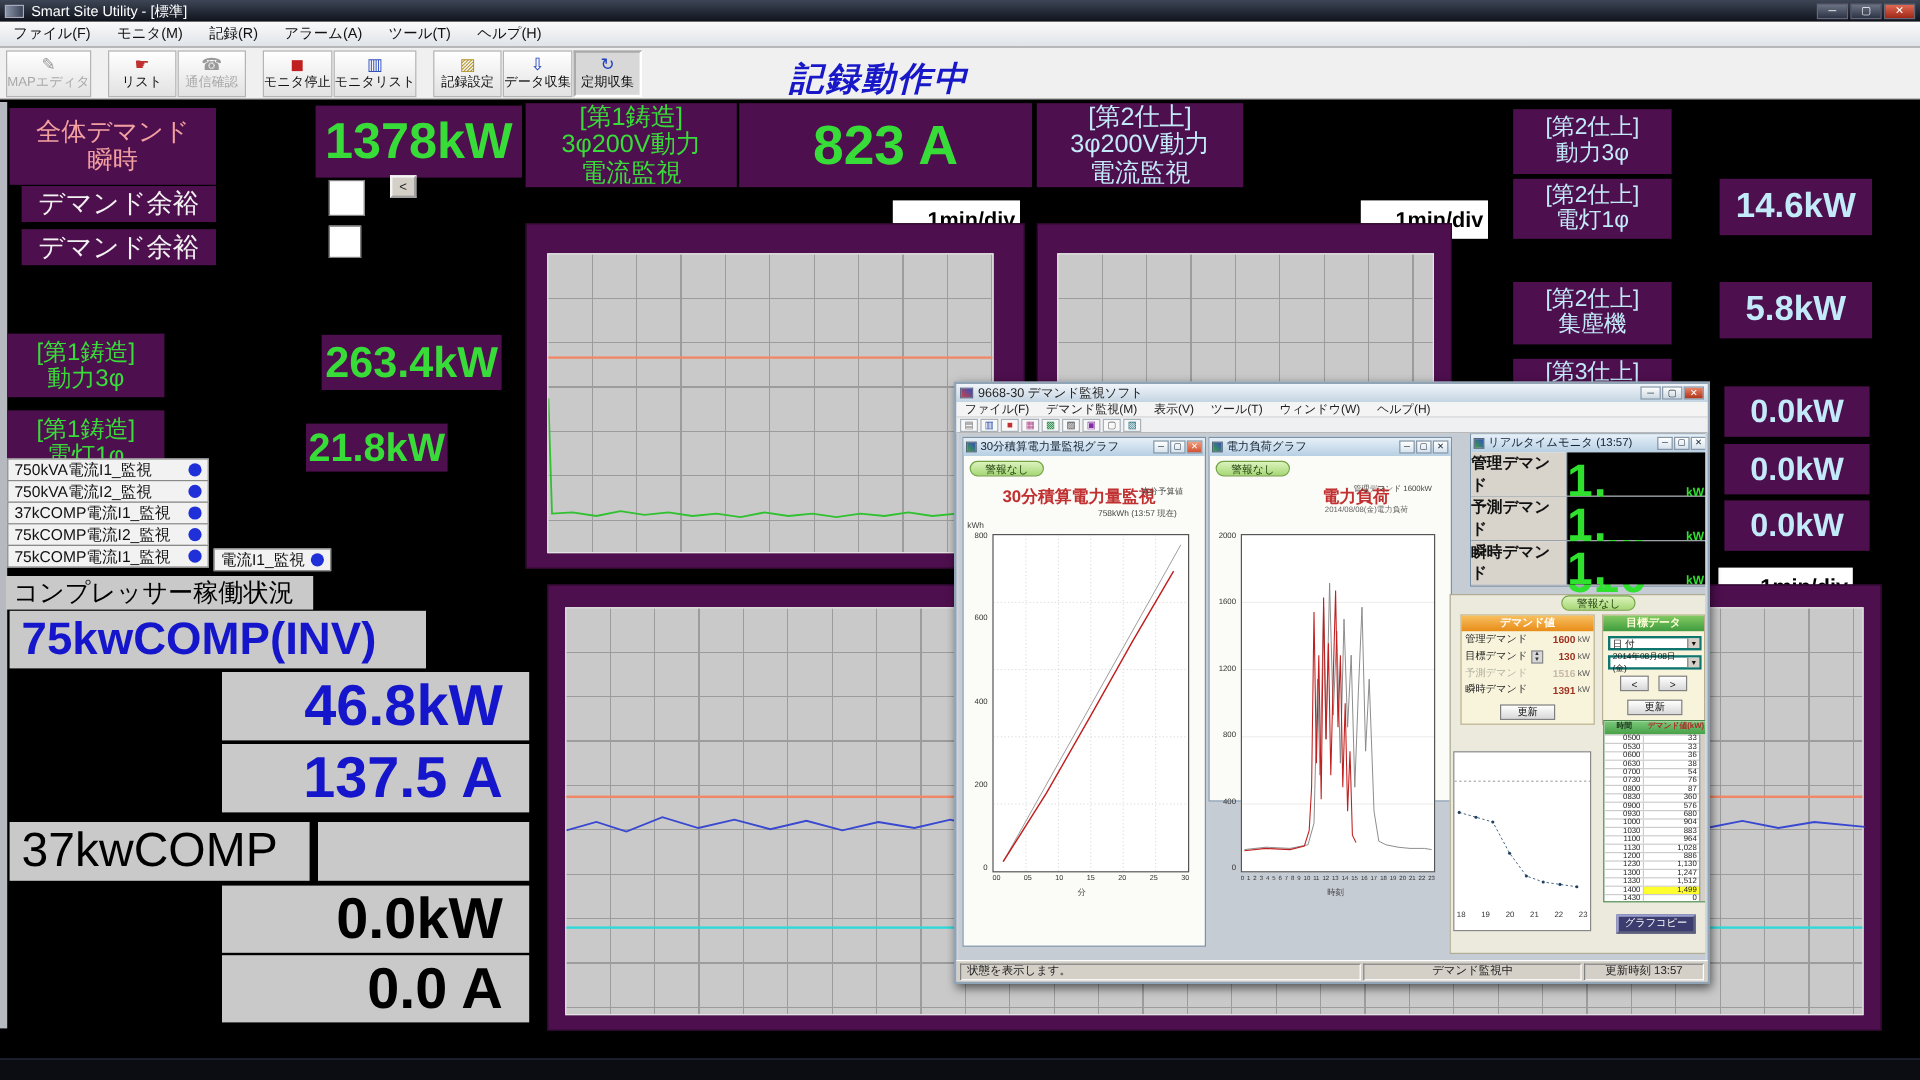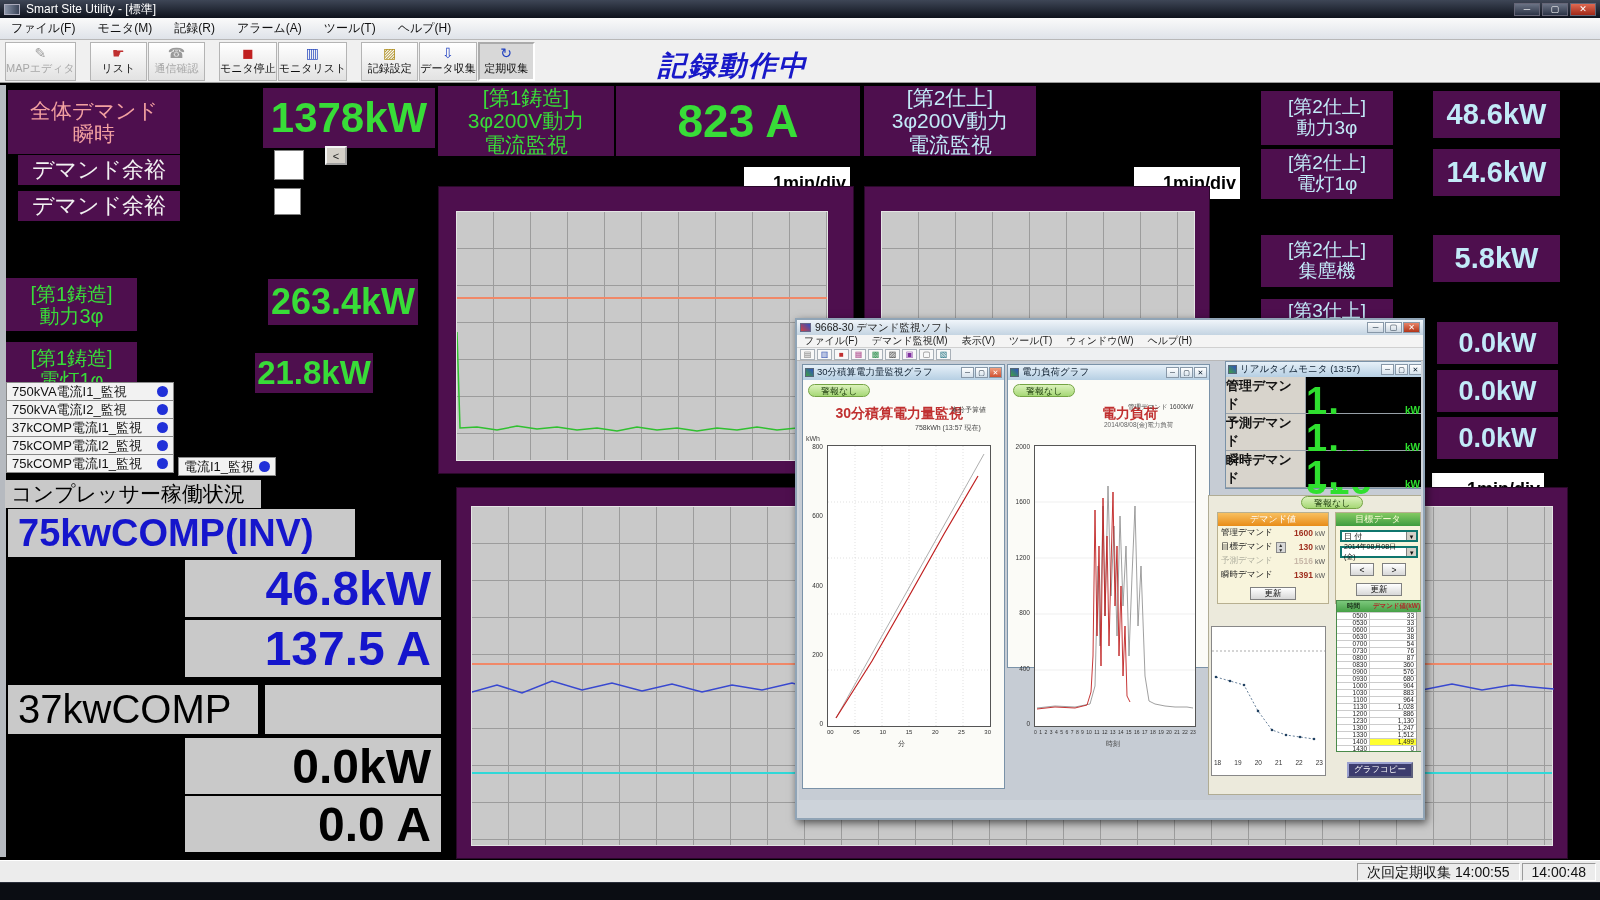--- a/index.html
+++ b/index.html
@@ -21,21 +21,21 @@
 .tbtn.pressed{background:#d8d8d8;border:2px inset #fff}
 .tbtn.gap{margin-left:14px}
 #recstatus{position:absolute;left:658px;top:47px;font-size:28px;font-weight:bold;font-style:italic;color:#1818c8;letter-spacing:2px}
 
 #canvas{position:absolute;top:83px;left:0;width:1600px;height:777px;background:#000}
 .pbox{background:#4e0f4e;display:flex;flex-direction:column;align-items:center;justify-content:center;line-height:1.1;text-align:center}
 .pval{background:#4e0f4e;display:flex;align-items:center;justify-content:center;font-weight:bold}
 .green{color:#38dc38}.cyan{color:#c2eaf8}.pink{color:#f2a0a0}.whitet{color:#f2f2f2}
 .graychip{background:#c9c9c9;color:#000}
 .bluechip{background:#c9c9c9;color:#1515cc}
-.rightnum{justify-content:flex-end;padding-right:10px}
+.rightnum{justify-content:flex-end;padding-right:22px}
 .divlabel{background:#fff;color:#000;font-weight:bold;font-size:18px;display:flex;align-items:center;justify-content:flex-end;padding:16px 4px}
 .chartframe{background:#4e0f4e;border:1px solid #2a082a}
 .chartarea{position:absolute;background:#c9c9c9;border:1px solid #e4e4e4;background-image:repeating-linear-gradient(to right,transparent 0 36px,#9c9c9c 36px 37px),repeating-linear-gradient(to bottom,transparent 0 36px,#9c9c9c 36px 37px)}
 .hline{position:absolute;left:0;right:0;height:2px}
 .chk{position:absolute;background:#fff;border:1px solid #808080}
 .smallbtn{position:absolute;background:#d4d0c8;border:2px outset #f4f4f4;font-size:11px;color:#222;display:flex;align-items:center;justify-content:center}
 .mrow{display:flex;align-items:center;background:#f2f2f2;border:1px solid #8a8a8a;height:19px;font-size:13px;color:#111;padding:0 5px;margin-top:-1px}
 .dot{width:11px;height:11px;border-radius:50%;background:#2030d8;margin-left:auto}
 
 #overlay{position:absolute;left:795px;top:235px;width:630px;height:502px;background:#cdd3da;border:2px solid #90a4b6;box-shadow:2px 3px 8px rgba(0,0,0,.6);font-size:11px;z-index:10}
@@ -63,21 +63,21 @@
 .xticks{position:absolute;display:flex;justify-content:space-between;font-size:6px;color:#333}
 
 .rt-row{display:flex;height:37px;border-bottom:1px solid #98a0a8}
 .rt-label{width:80px;background:#d8d4cc;display:flex;align-items:center;justify-content:center;font-size:13px;font-weight:bold;color:#111;border-right:1px solid #98a0a8}
 .rt-val{flex:1;background:#000;color:#2fe02f;display:flex;align-items:baseline;justify-content:flex-end;padding:3px 4px 0 0;font-weight:bold}
 .rt-num{font-size:38px;letter-spacing:1px}
 .rt-unit{font-size:10px;margin-left:3px}
 
 #bpanel{position:absolute;background:#eceadc;border:1px solid #b0ac94}
 .ppanel{position:absolute;background:#f8f4dc;border:1px solid #b8b090}
-.ppanel-h{height:13px;font-size:9px;font-weight:normal;text-align:center;color:#fff;line-height:12px}
+.ppanel-h{height:13px;font-size:9px;font-weight:bold;text-align:center;color:#fff;line-height:12px}
 .hdr-orange{background:linear-gradient(#f8c060,#e88c18)}
 .hdr-green{background:linear-gradient(#84ca62,#3f9c3f);color:#ffffd8}
 .dp-row{display:flex;align-items:center;font-size:8.5px;height:14px;padding:0 3px;color:#222}
 .dp-val{margin-left:auto;color:#a03020;font-weight:bold}
 .dp-unit{font-size:7px;margin-left:2px;color:#555}
 .dp-row.dim{color:#b0b0a0}.dp-row.dim .dp-val{color:#c8b8a8}
 .stepper{width:10px;height:11px;border:1px solid #888;background:#d8d8d8;font-size:5px;line-height:5px;text-align:center;margin-left:3px;color:#333}
 .mini-btn{border:1px solid #808080;background:linear-gradient(#fff,#d8d8d8);font-size:8.5px;color:#111;height:13px;display:flex;align-items:center;justify-content:center}
 .combo{display:flex;align-items:center;border:2px solid #0f766e;background:#fff;font-size:8px;color:#111;height:12px;padding-left:2px}
 .combo .arrow{margin-left:auto;width:10px;height:100%;background:#d4d0c8;border-left:1px solid #808080;font-size:6px;text-align:center;line-height:10px}
@@ -258,21 +258,20 @@
     </div>
     <div class="abs divlabel" style="left:1134px;top:84px;width:106px;height:22px">1min/div</div>
     <div class="abs chartframe" style="left:864px;top:103px;width:346px;height:288px">
       <div class="chartarea" style="left:16px;top:24px;width:314px;height:250px"></div>
     </div>
 
     <div class="abs pbox cyan" style="left:1261px;top:8px;width:132px;height:54px;font-size:19px">
       <span>[第2仕上]</span>
         <span>動力3φ</span>
     </div>
-    <div class="abs pval cyan" style="left:1433px;top:8px;width:127px;height:47px;font-size:29px">48.6kW</div>
     <div class="abs pbox cyan" style="left:1261px;top:66px;width:132px;height:50px;font-size:19px">
       <span>[第2仕上]</span>
         <span>電灯1φ</span>
     </div>
     <div class="abs pval cyan" style="left:1433px;top:66px;width:127px;height:47px;font-size:29px">14.6kW</div>
     <div class="abs pbox cyan" style="left:1261px;top:152px;width:132px;height:52px;font-size:19px">
       <span>[第2仕上]</span>
         <span>集塵機</span>
     </div>
     <div class="abs pval cyan" style="left:1433px;top:152px;width:127px;height:47px;font-size:29px">5.8kW</div>
@@ -661,21 +660,22 @@
                   <span class="dt-c2">0</span>
                 </div>
               </div>
             <div class="vsb"></div>
           </div>
 
           <div class="copybtn" style="left:138px;top:266px;width:66px;height:16px">グラフコピー</div>
         </div>
       </div>
 
+      <div class="ovl-status">
+        <span class="oscell" style="flex:1.9">状態を表示します。</span>
+        <span class="oscell" style="flex:1;text-align:center">デマンド監視中</span>
+        <span class="oscell" style="width:100px;text-align:center">更新時刻 13:57</span>
+      </div>
     </div>
   </div>
 
-  <div id="statusbar">
-    <span class="scell">次回定期収集 14:00:55</span>
-    <span class="scell">14:00:48</span>
-  </div>
   <div id="taskbar"></div>
 </div>
 
 </body></html>

